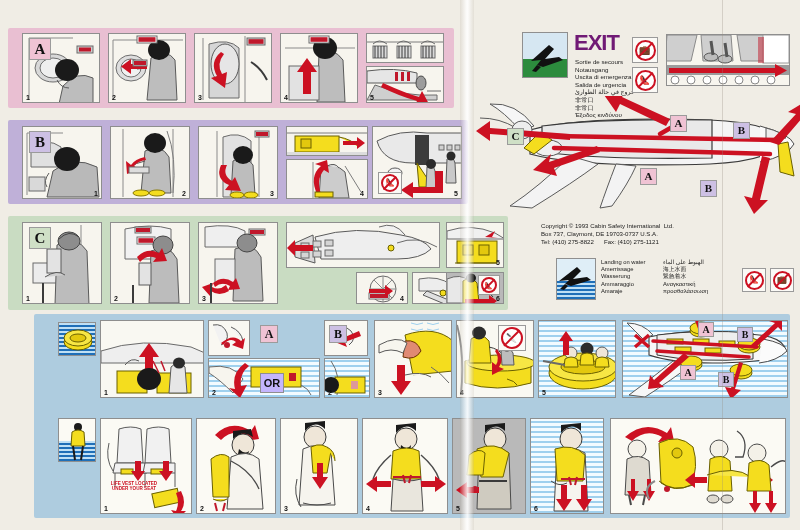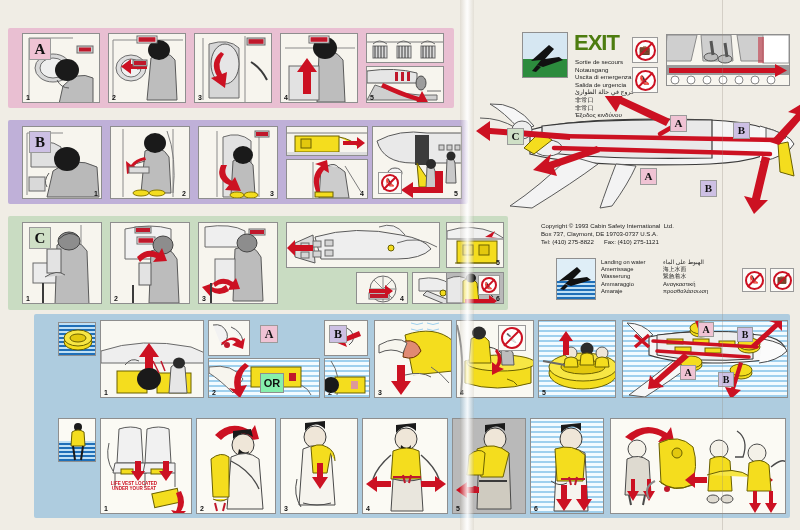--- a/index.html
+++ b/index.html
@@ -35,21 +35,21 @@
   
   .tile{position:absolute;display:flex;align-items:center;justify-content:center;
         font-weight:bold;font-family:"Liberation Serif",serif;border:1px solid #9b9b9b;
         box-sizing:border-box;line-height:1;}
   .tile.A{background:#f0c3d4;color:#111;}
   .tile.B{background:#cdc0e4;color:#111;}
   .tile.C{background:#cfe0c6;color:#111;}
   .exitbox{position:absolute;border:1px solid #8f8f8f;background:#fff;box-sizing:border-box;}
   .exitbox .sky{position:absolute;left:0;right:0;top:0;height:58%;background:#d6e7f2;}
   .exitbox .ground{position:absolute;left:0;right:0;bottom:0;height:42%;background:#2c8b3d;}
-  .bigexit{position:absolute;color:#4d7c0f;font-weight:bold;font-family:"Liberation Sans",sans-serif;
+  .bigexit{position:absolute;color:#701a75;font-weight:bold;font-family:"Liberation Sans",sans-serif;
            letter-spacing:-1px;line-height:.9;}
   .langs{position:absolute;font-size:6.2px;line-height:7.6px;color:#222;white-space:pre;
          font-family:"Liberation Sans",sans-serif;}
 
   .copy{position:absolute;font-size:6.1px;line-height:8px;color:#1a1a1a;white-space:pre;
         font-family:"Liberation Sans",sans-serif;}
 
   
   .prohib{position:absolute;border:1px solid #9a9a9a;background:#fbfaf6;box-sizing:border-box;
           display:flex;align-items:center;justify-content:center;}
@@ -63,21 +63,21 @@
   .wbox{position:absolute;border:1px solid #8f8f8f;background:#fff;box-sizing:border-box;overflow:hidden;}
   .wbox .sky2{position:absolute;left:0;right:0;top:0;height:56%;background:#dfeef7;}
   .wbox .sea{position:absolute;left:0;right:0;bottom:0;height:44%;
      background:repeating-linear-gradient(0deg,#1f6fb8 0px,#1f6fb8 2px,#bfe0f5 2px,#bfe0f5 4px);}
 
   .ditchlangs{position:absolute;font-size:5.8px;line-height:7.2px;color:#1b1b1b;white-space:pre;}
 
   .redtext{position:absolute;color:#cc1122;font-size:4.6px;line-height:5.4px;font-weight:bold;
            text-align:center;white-space:pre;}
 
-  .orbox{position:absolute;border:1px solid #8e8e8e;background:#86efac;box-sizing:border-box;
+  .orbox{position:absolute;border:1px solid #8e8e8e;background:#c4b5fd;box-sizing:border-box;
          display:flex;align-items:center;justify-content:center;font-weight:bold;font-size:11px;
          font-family:"Liberation Sans",sans-serif;color:#111;}
 
   svg{display:block;}
   .arrow{fill:#cc1122;}
 </style>
 </head>
 <body>
 
 <div id="card">

